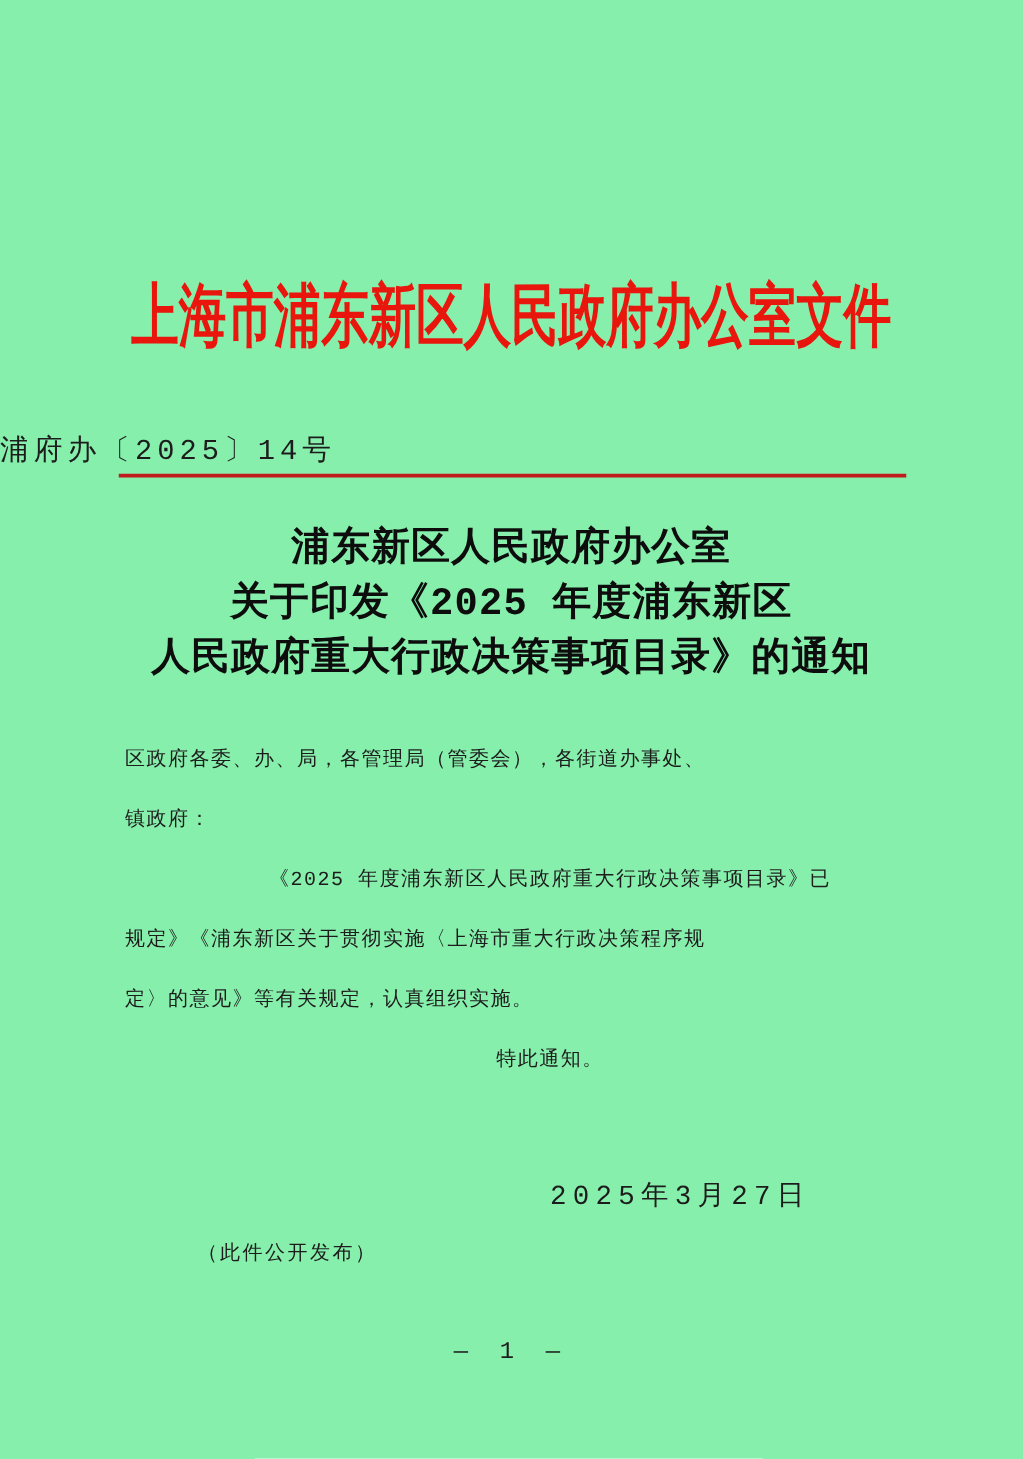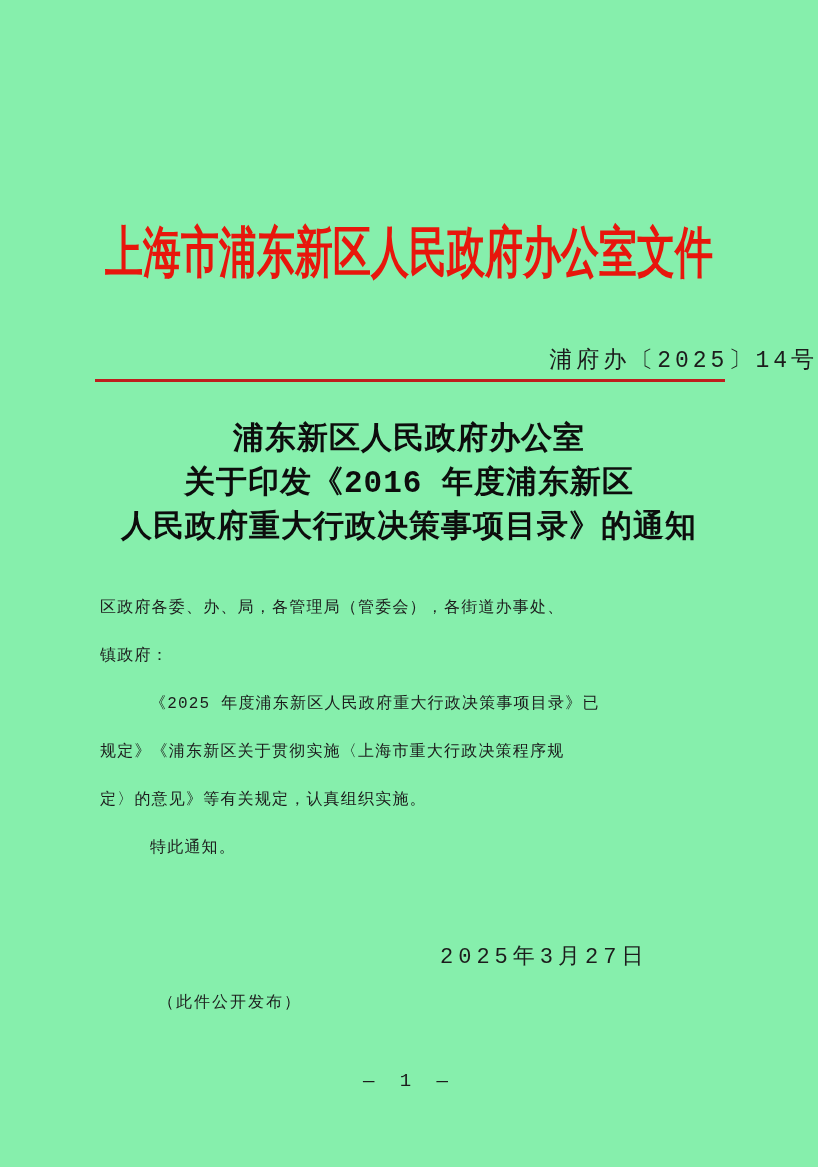--- a/index.html
+++ b/index.html
@@ -29,21 +29,21 @@
     letter-spacing:0px;
     transform:scaleY(1.45);
     transform-origin:center top;
     white-space:nowrap;
   }
   .doc-number{
     position:absolute;
     top:344px;
     left:0;
     width:818px;
-    text-align:right;
+    text-align:left;
     font-size:23px;
     letter-spacing:4px;
     color:var(--ink);
     white-space:nowrap;
   }
   .red-rule{
     position:absolute;
     top:379px;
     left:95px;
     width:630px;
@@ -70,20 +70,21 @@
     font-size:16px;
     line-height:48px;
     letter-spacing:1.2px;
     color:var(--ink);
   }
   .body-text .bline{
     white-space:nowrap;
   }
   .body-text .indent{
     padding-left:50px;
+    text-align:center;
   }
   .issue-date{
     position:absolute;
     top:941px;
     left:440px;
     font-size:22px;
     letter-spacing:5px;
     color:var(--ink);
     white-space:nowrap;
   }
@@ -114,21 +115,21 @@
 <div class="page">
 
   <div class="banner">上海市浦东新区人民政府办公室文件</div>
 
   <div class="doc-number">浦府办〔2025〕14号</div>
 
   <div class="red-rule"></div>
 
   <div class="title">
     <div>浦东新区人民政府办公室</div>
-    <div>关于印发《2016 年度浦东新区</div>
+    <div>关于印发《2025 年度浦东新区</div>
     <div>人民政府重大行政决策事项目录》的通知</div>
   </div>
 
   <div class="body-text">
     <div class="bline">区政府各委、办、局，各管理局（管委会），各街道办事处、</div>
     <div class="bline">镇政府：</div>
     <div class="bline indent">《2025 年度浦东新区人民政府重大行政决策事项目录》已</div>
     <div class="bline">规定》《浦东新区关于贯彻实施〈上海市重大行政决策程序规</div>
     <div class="bline">定〉的意见》等有关规定，认真组织实施。</div>
     <div class="bline indent">特此通知。</div>

